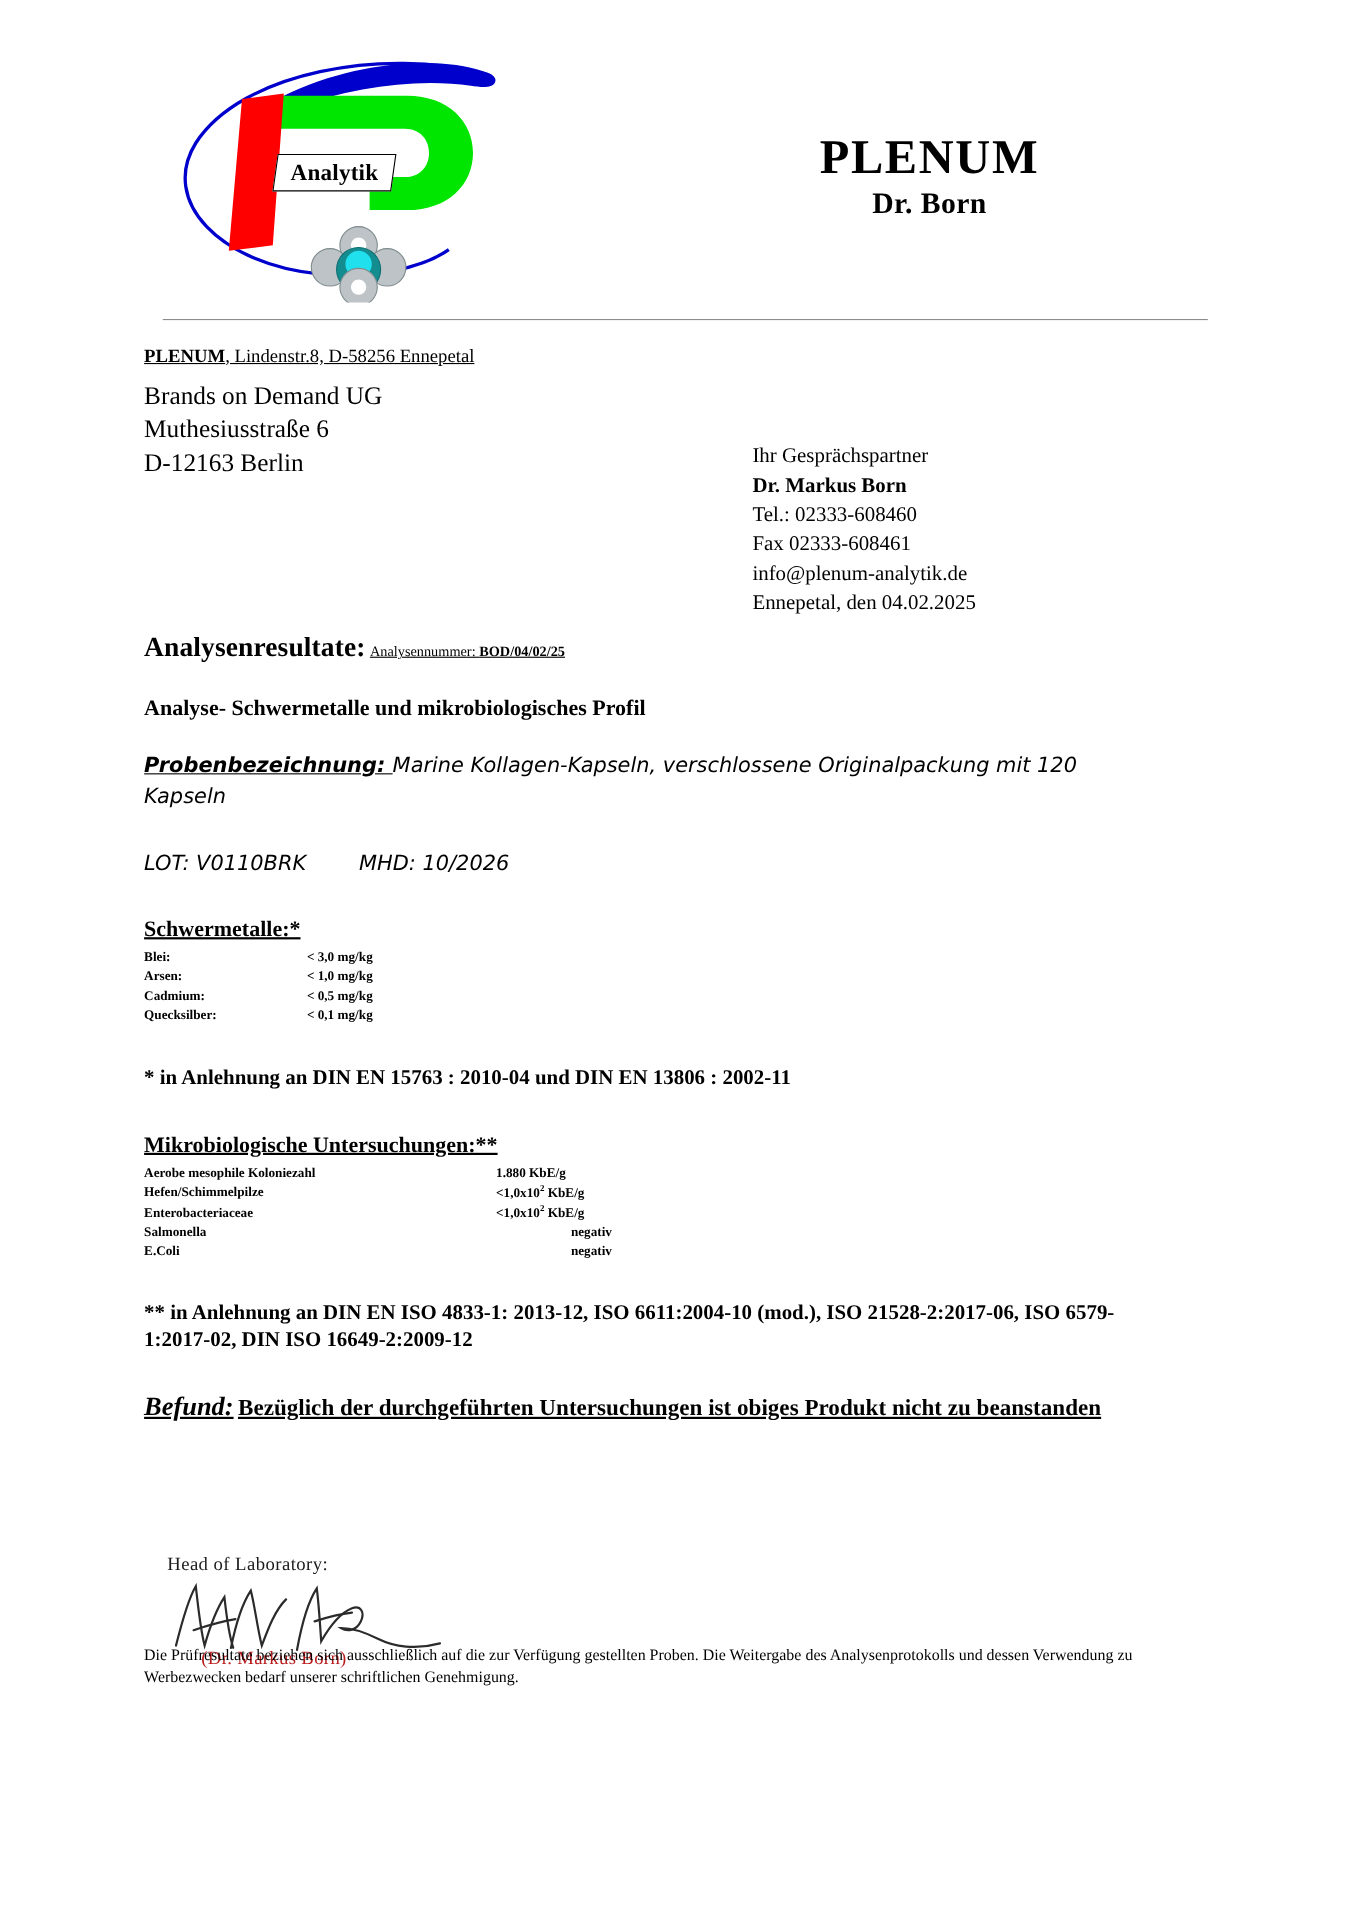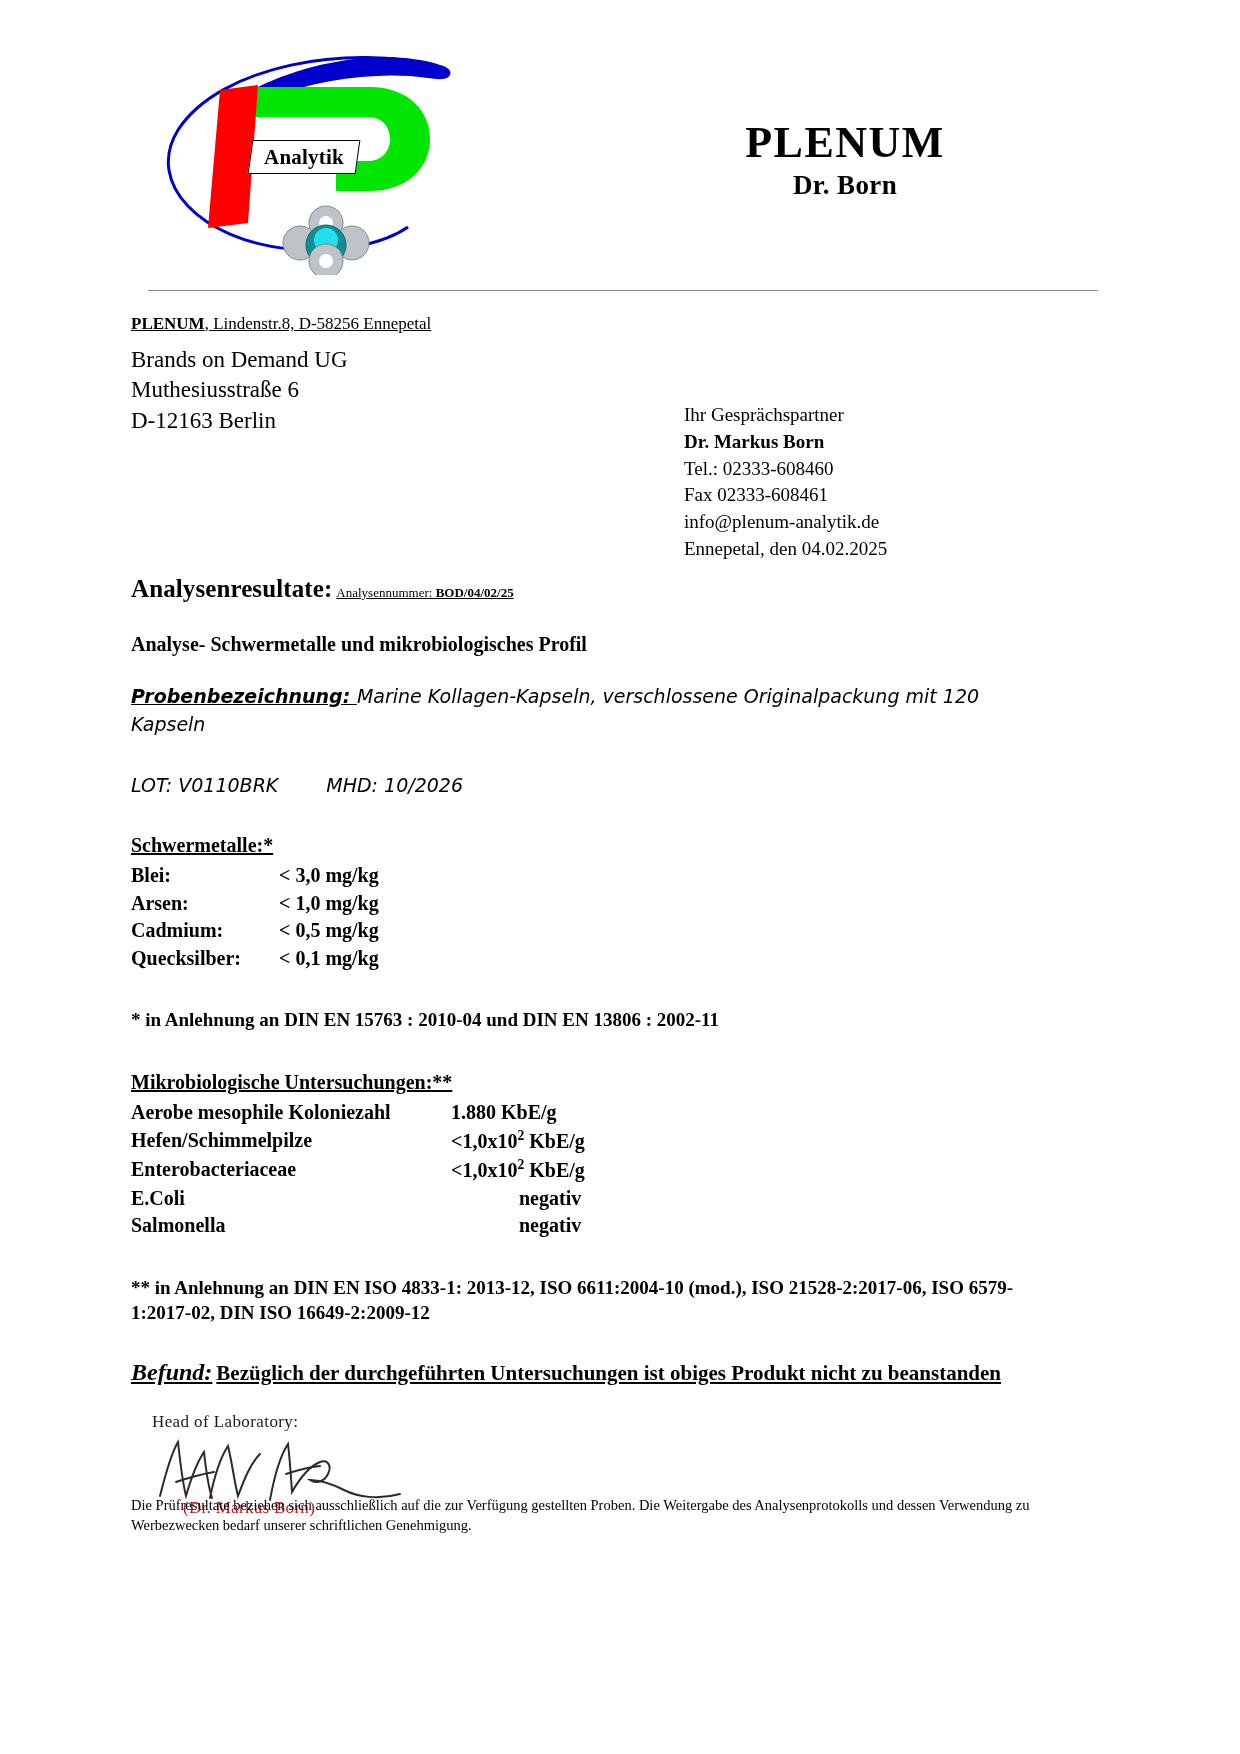--- a/index.html
+++ b/index.html
@@ -160,21 +160,21 @@
     margin-top: 38px;
     font-size: 20px;
     font-weight: bold;
     text-decoration: underline;
     display: inline-block;
   }
 
   table.metals, table.micro {
     border-collapse: collapse;
     margin-top: 6px;
-    font-size: 20px;
+    font-size: 12px;
     font-weight: bold;
   }
   table.metals td {
     padding: 0 0 2px 0;
     line-height: 1.28;
     white-space: nowrap;
   }
   table.metals td.name { width: 148px; }
   table.metals td.val  { width: 160px; }
 
@@ -352,25 +352,25 @@
         </tr>
         <tr>
           <td class="name">Hefen/Schimmelpilze</td>
           <td class="val"><span>&lt;1,0x10</span><sup>2</sup><span> KbE/g</span></td>
         </tr>
         <tr>
           <td class="name">Enterobacteriaceae</td>
           <td class="val"><span>&lt;1,0x10</span><sup>2</sup><span> KbE/g</span></td>
         </tr>
         <tr>
+          <td class="name">Salmonella</td>
+          <td class="val center">negativ</td>
+        </tr>
+        <tr>
           <td class="name">E.Coli</td>
-          <td class="val center">negativ</td>
-        </tr>
-        <tr>
-          <td class="name">Salmonella</td>
           <td class="val center">negativ</td>
         </tr>
       </tbody>
     </table>
 
     <div class="footnote">** in Anlehnung an DIN EN ISO 4833-1: 2013-12, ISO 6611:2004-10 (mod.), ISO 21528-2:2017-06, ISO 6579-1:2017-02, DIN ISO 16649-2:2009-12</div>
 
     
     <div class="befund-label">Befund:</div>
     <div class="befund-text">Bezüglich der durchgeführten Untersuchungen ist obiges Produkt nicht zu beanstanden</div>

